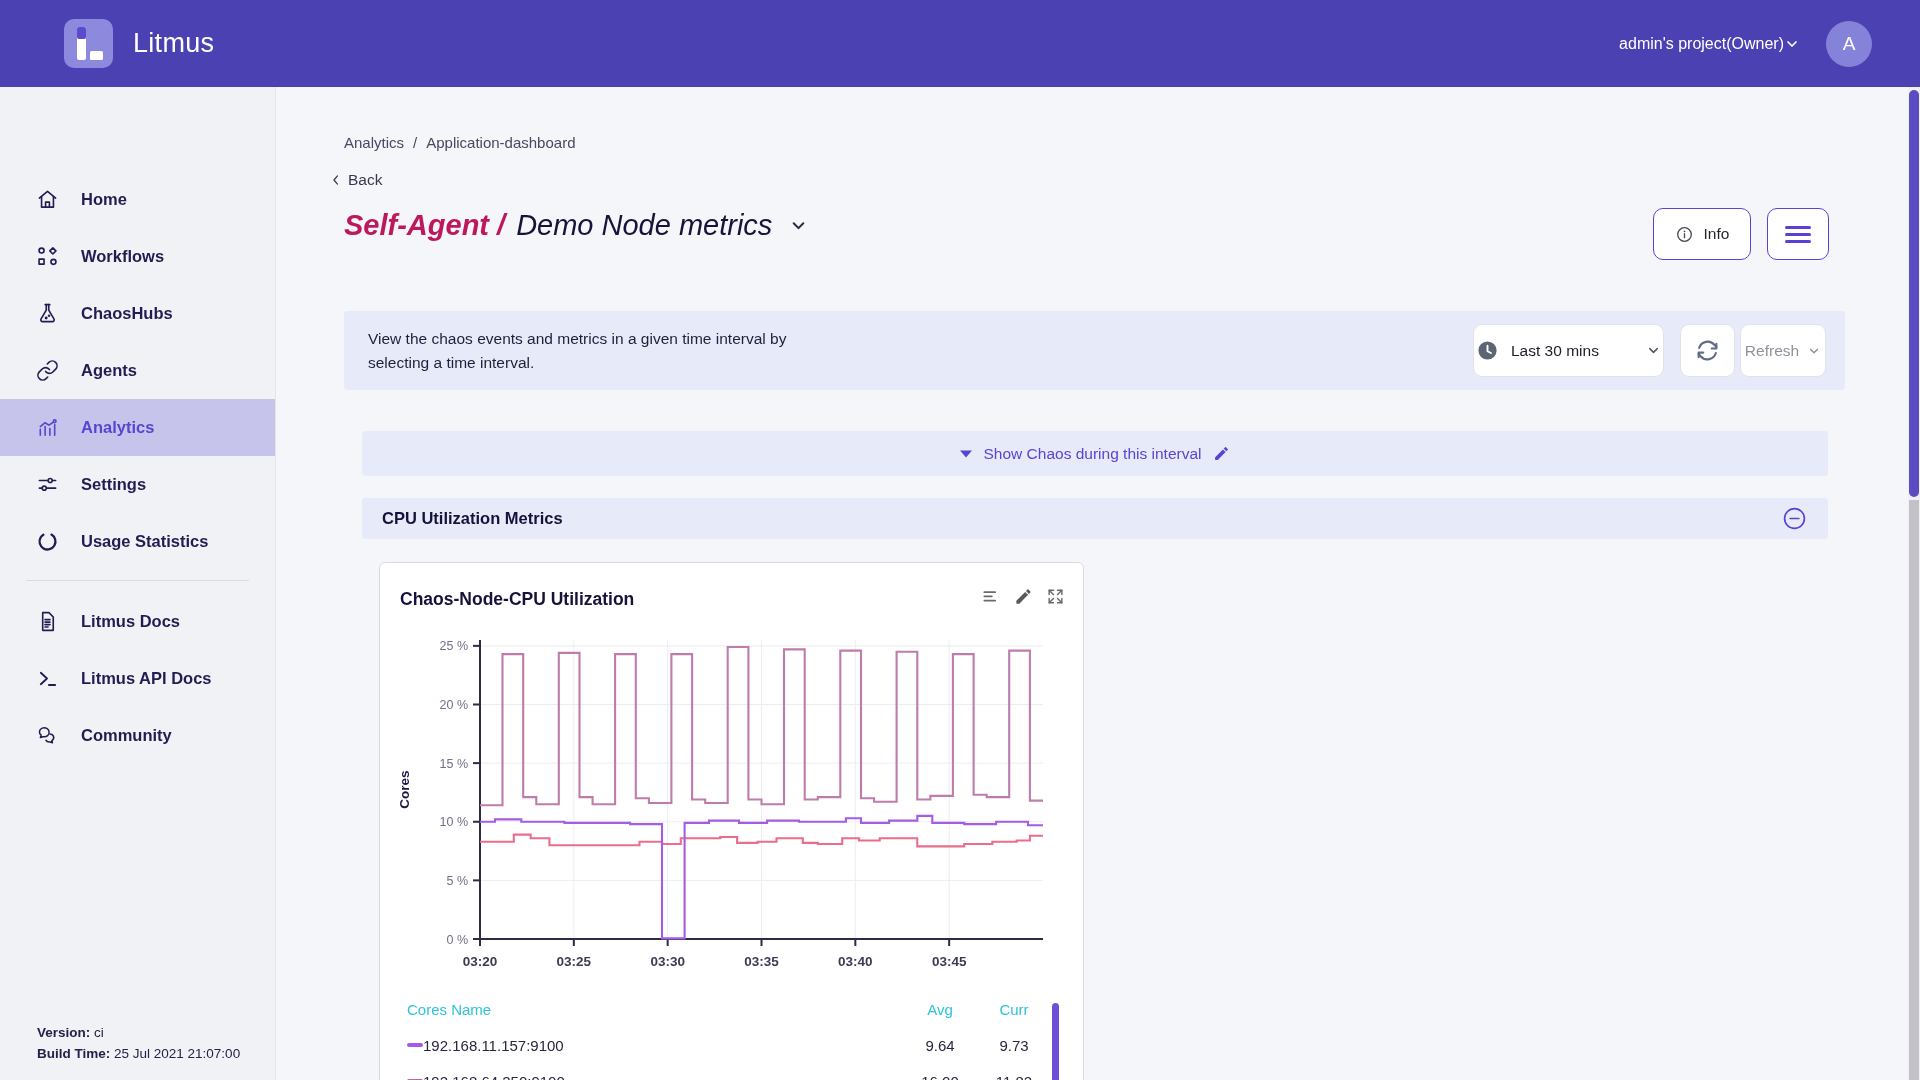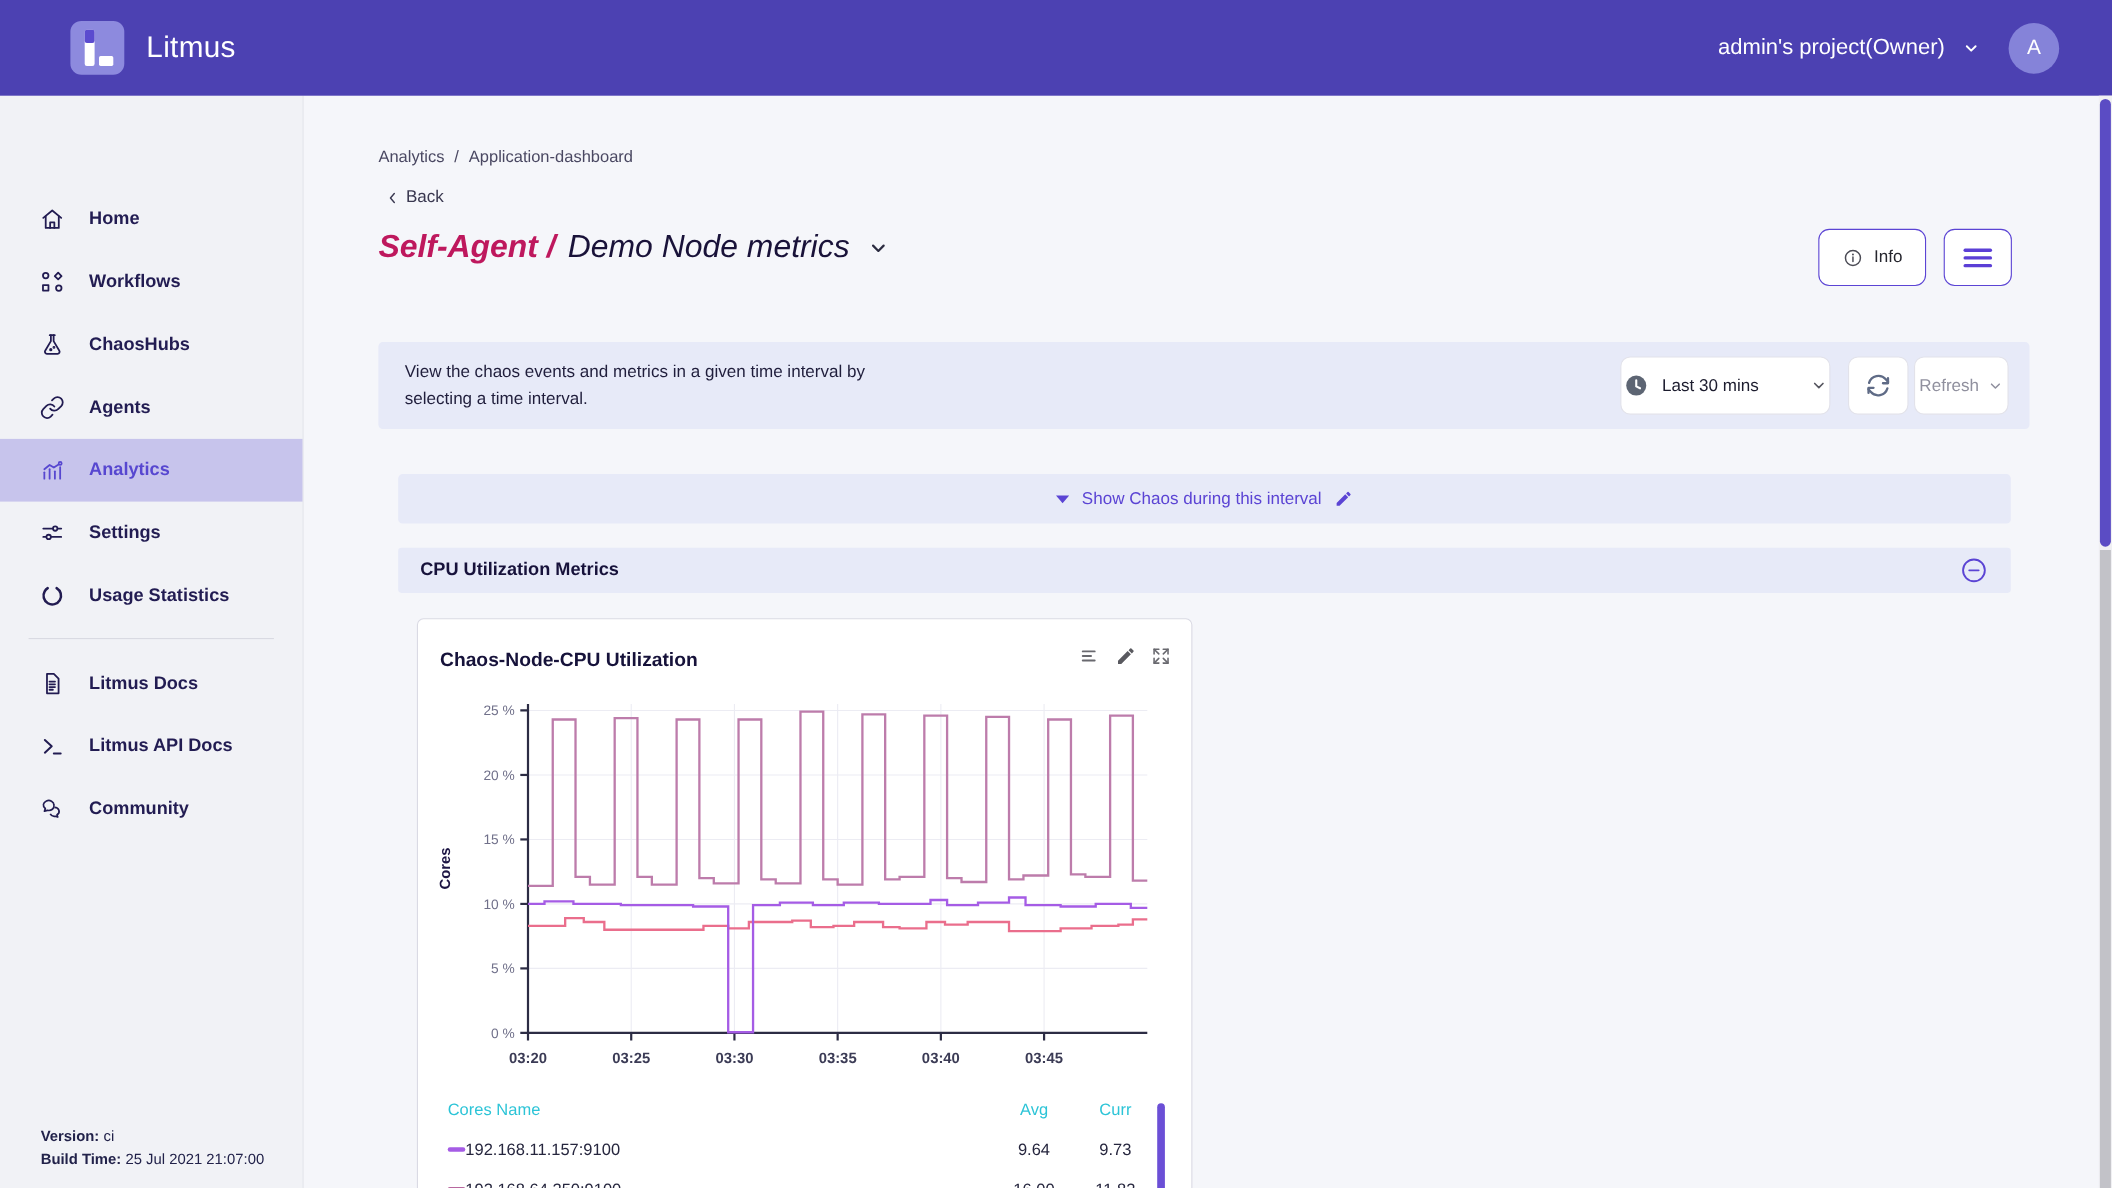--- a/index.html
+++ b/index.html
@@ -6,40 +6,40 @@
   html,body { width:1920px; height:1080px; overflow:hidden; }
   body { font-family:"Liberation Sans", sans-serif; background:#f5f6fa; }
   .screen { position:relative; width:1920px; height:1080px; overflow:hidden; background:#f5f6fa; }
 
   
   .topbar { position:absolute; left:0; top:0; width:1920px; height:87px; background:#4c41b2;
             display:flex; align-items:center; padding:0 30px 0 64px; z-index:30; }
   .logo-box { width:49px; height:49px; border-radius:10px; background:#8d8ade; margin-right:20px; position:relative; flex:0 0 auto; }
   .brand { color:#ffffff; font-size:27px; font-weight:500; letter-spacing:.3px; }
   .topbar-spacer { flex:1; }
-  .project-switcher { display:flex; align-items:center; gap:16px; color:#ffffff; font-size:20px; margin-right:26px; cursor:pointer; }
+  .project-switcher { display:flex; align-items:center; color:#ffffff; font-size:16px; margin-right:26px; cursor:pointer; }
   .avatar { width:46px; height:46px; border-radius:50%; background:#8583d9; color:#fff; font-size:19px;
             display:flex; align-items:center; justify-content:center; margin-right:18px; cursor:pointer; }
 
   
   .sidebar { position:absolute; left:0; top:87px; width:276px; bottom:0; background:#f1f2f6; border-right:1px solid #e4e5eb; z-index:20; }
   .nav { padding-top:84px; }
   .nav-item { height:57px; display:flex; align-items:center; padding-left:36px; gap:22px;
               font-size:16.5px; font-weight:700; color:#221c52; cursor:pointer; }
   .nav-item svg { width:23px; height:23px; flex:0 0 auto; }
   .nav-item.active { background:#c7c4ec; color:#5747d0; }
   .nav-divider { height:1px; background:#d9dae2; margin:10px 26px 12px 26px; }
   .sidebar-footer { position:absolute; left:37px; bottom:16px; font-size:13.5px; line-height:21px; color:#22224a; }
   .sidebar-footer b { font-weight:700; }
 
   
   .main { position:absolute; left:277px; top:87px; right:0; bottom:0; }
   .breadcrumb { position:absolute; left:67px; top:47px; font-size:15px; color:#4a4862; display:flex; gap:9px; }
   .breadcrumb .crumb { cursor:pointer; }
-  .back-link { position:absolute; left:73px; top:84px; display:flex; align-items:center; gap:5px;
+  .back-link { position:absolute; left:52px; top:84px; display:flex; align-items:center; gap:5px;
                font-size:15.5px; color:#3a3850; cursor:pointer; }
   .title-row { position:absolute; left:67px; top:122px; display:flex; align-items:center; }
   .title-main { font-size:29px; font-weight:700; color:#be185d;font-style:italic; }
   .title-sub { font-size:29px; font-style:italic; font-weight:400; color:#191239; margin-left:11px; }
   .title-caret { margin-left:16px; cursor:pointer; display:flex; }
 
   .info-btn { position:absolute; left:1376px; top:121px; width:98px; height:52px; background:#fff;
               border:1.4px solid #5b44d4; border-radius:10px; display:flex; align-items:center; justify-content:center;
               gap:10px; font-size:15.5px; color:#26262e; cursor:pointer; }
   .menu-btn { position:absolute; left:1490px; top:121px; width:62px; height:52px; background:#fff;

